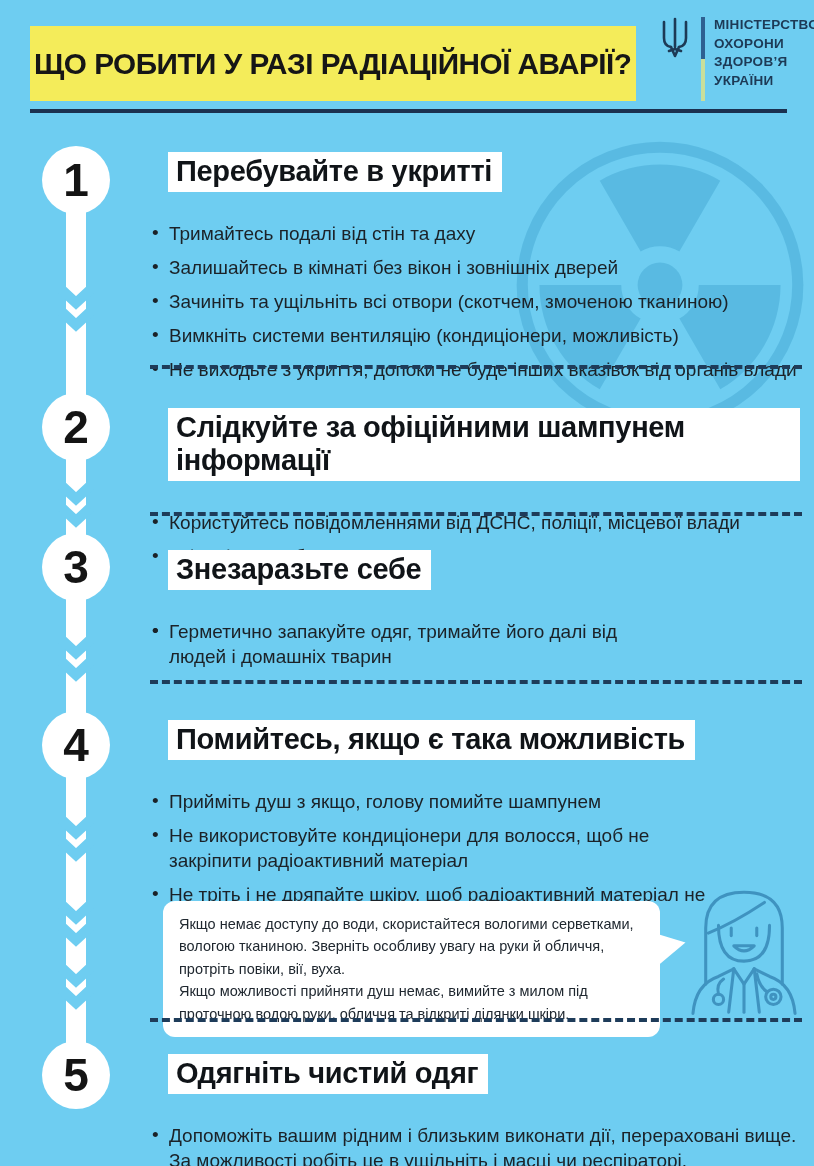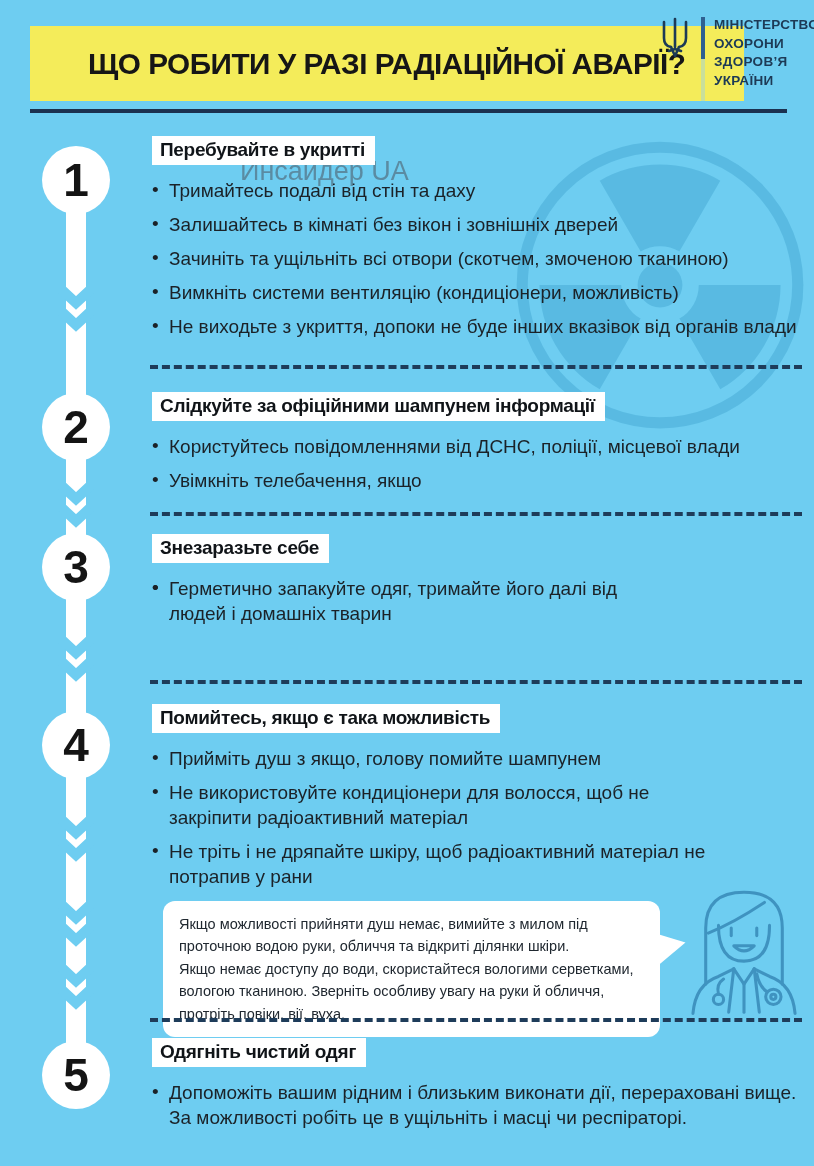--- a/index.html
+++ b/index.html
@@ -4,21 +4,21 @@
 <style>
   html,body{margin:0;padding:0;}
   .page{
     position:relative;width:814px;height:1166px;overflow:hidden;
     background:#6ecdf1;
     font-family:"Liberation Sans", sans-serif;
     color:#1b2228;
   }
   
   .hdr-highlight{
-    position:absolute;left:30px;top:26px;width:714px;height:75px;
+    position:absolute;left:30px;top:26px;width:606px;height:75px;
     background:#f4ec5a;display:flex;align-items:center;justify-content:center;
   }
   .hdr-title{
     font-size:30px;font-weight:bold;color:#161616;letter-spacing:-0.5px;
     transform:scaleX(0.99);white-space:nowrap;
   }
   .hdr-underline{
     position:absolute;left:30px;top:109px;width:757px;height:4px;background:#1b3150;
   }
   
@@ -40,22 +40,22 @@
   
   .rail{position:absolute;left:0;top:0;width:150px;height:1166px;}
   .step-num{
     position:absolute;left:47px;width:58px;height:62px;text-align:center;
     line-height:62px;font-size:46px;font-weight:bold;color:#141414;
   }
   
   .sec{position:absolute;left:152px;width:664px;}
   .sec-title{
     display:inline-block;background:#ffffff;color:#101418;
-    font-size:19px;font-weight:bold;letter-spacing:-0.3px;
-    padding:3px 10px 4px 8px;margin:0;
+    font-size:29px;font-weight:bold;letter-spacing:-0.3px;
+    padding:3px 10px 4px 8px;margin:16px;
   }
   .sec ul{list-style:none;margin:13px 0 0 0;padding:0;}
   .sec li{
     position:relative;padding-left:17px;font-size:19px;line-height:1.32;
     margin-bottom:9px;color:#1b2228;
   }
   .sec li .dot{position:absolute;left:0;top:-1px;}
   .s3 li{max-width:480px;}
   .s4 li{max-width:560px;}
   .s5 li{max-width:664px;}
@@ -180,22 +180,22 @@
   <section class="sec s4" style="top:704px">
     <h2 class="sec-title">Помийтесь, якщо є така можливість</h2>
     <ul>
       <li><span class="dot">•</span><span>Прийміть душ з якщо, голову помийте шампунем</span></li>
       <li><span class="dot">•</span><span>Не використовуйте кондиціонери для волосся, щоб не закріпити радіоактивний матеріал</span></li>
       <li><span class="dot">•</span><span>Не тріть і не дряпайте шкіру, щоб радіоактивний матеріал не потрапив у рани</span></li>
     </ul>
   </section>
 
   <div class="note">
+    <p>Якщо немає доступу до води, скористайтеся вологими серветками, вологою тканиною. Зверніть особливу увагу на руки й обличчя, протріть повіки, вії, вуха.</p>
     <p>Якщо можливості прийняти душ немає, вимийте з милом під проточною водою руки, обличчя та відкриті ділянки шкіри.</p>
-    <p>Якщо немає доступу до води, скористайтеся вологими серветками, вологою тканиною. Зверніть особливу увагу на руки й обличчя, протріть повіки, вії, вуха.</p>
   </div>
   <div class="note-tail"></div>
 
   <svg class="doctor" viewBox="0 0 100 105" stroke="#3f93c0" stroke-width="2.4" fill="none" stroke-linecap="round" stroke-linejoin="round">
     <path d="M20 80 L20 36 Q20 8 50 8 Q80 8 80 36 L80 80"></path>
     <path d="M30 34 Q30 62 50 62 Q70 62 70 34"></path>
     <path d="M22 40 Q42 32 66 16"></path>
     <path d="M40 36 L40 42"></path>
     <path d="M60 36 L60 42"></path>
     <path d="M42 50 Q50 58 58 50 Z"></path>

